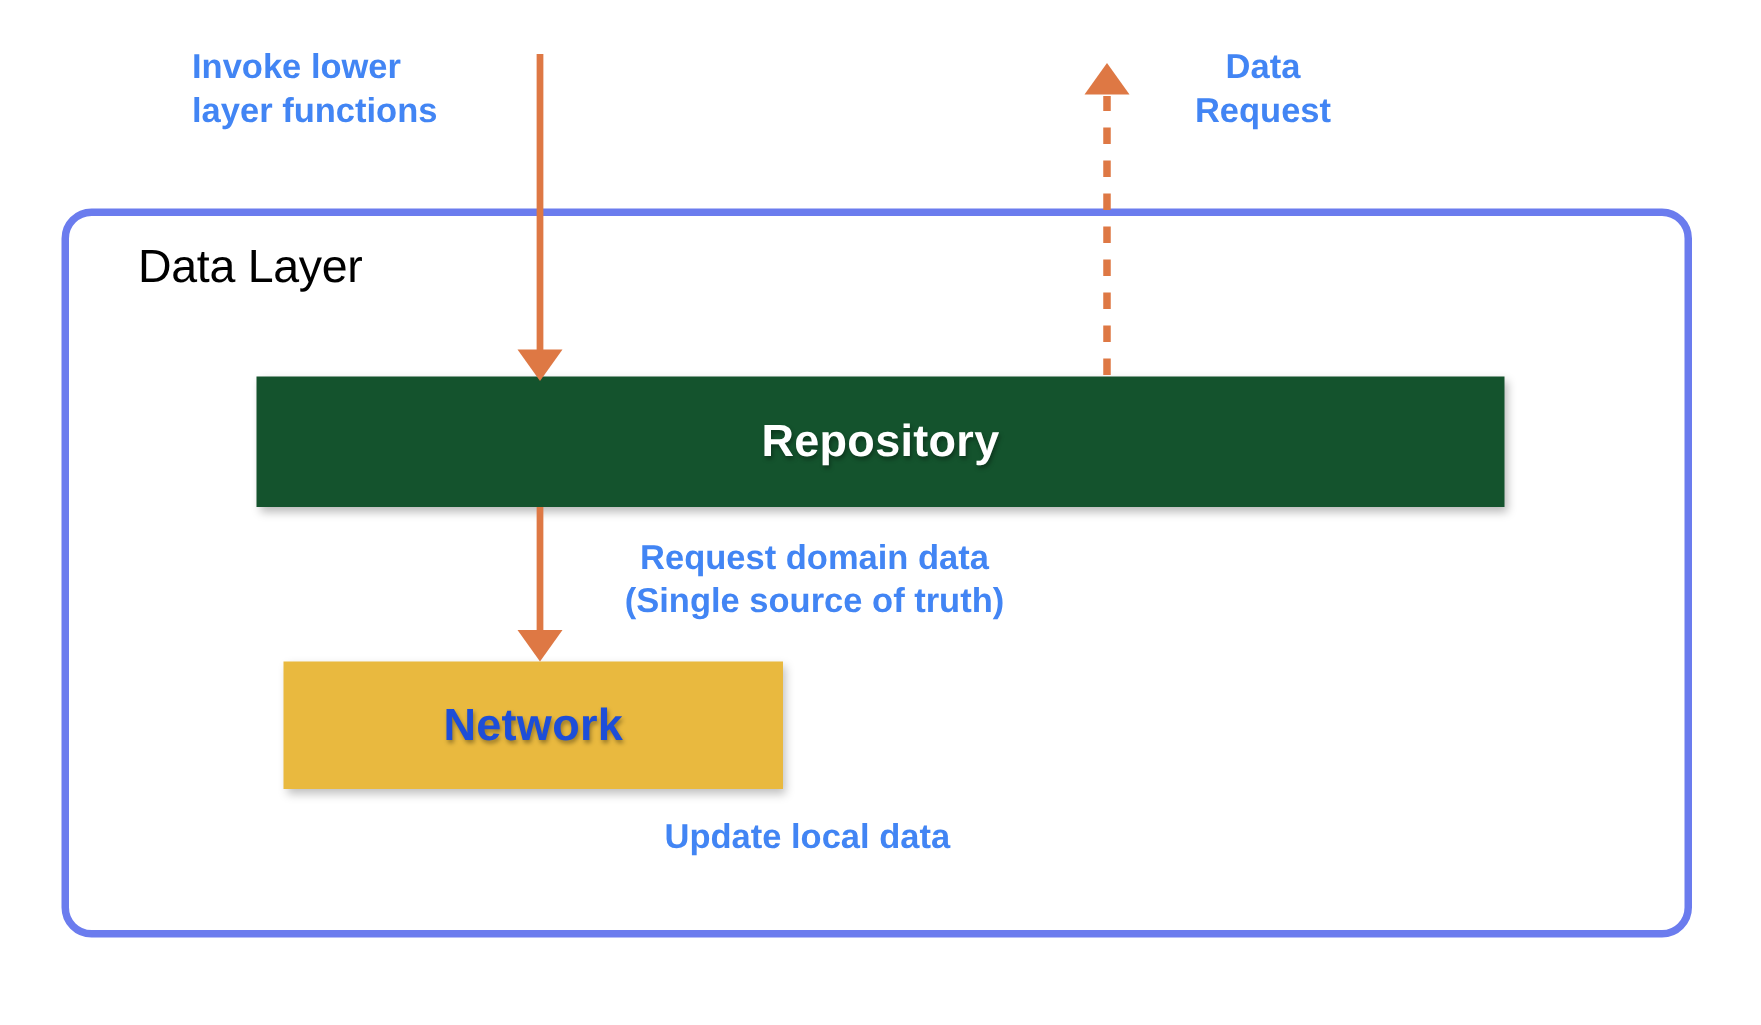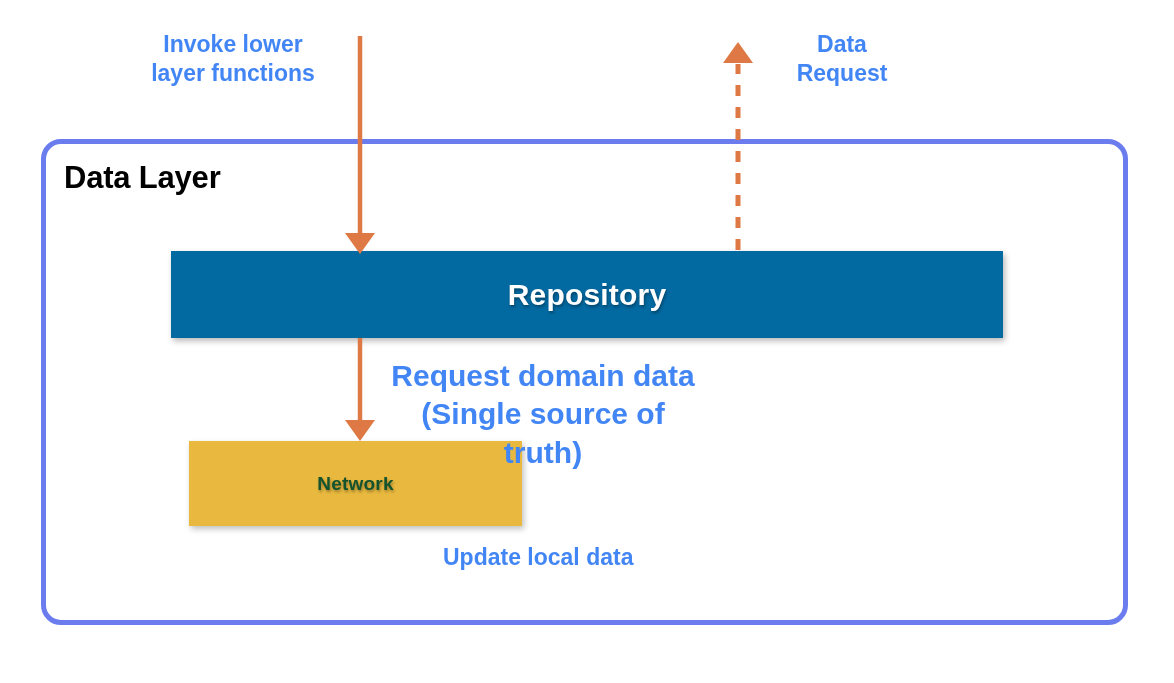--- a/index.html
+++ b/index.html
@@ -25,37 +25,37 @@
     top: 139px;
     width: 1087px;
     height: 486px;
     box-sizing: border-box;
     border: 5px solid #6B7CEE;
     border-radius: 20px;
     background: transparent;
   }
   .layer-title {
     position: absolute;
-    left: 64px;
+    left: 92px;
     top: 160px;
     font-size: 31px;
-    font-weight: bold;
+    font-weight: normal;
     color: #000000;
     letter-spacing: -0.2px;
     white-space: nowrap;
   }
 
   
   .repo-box {
     position: absolute;
     left: 171px;
     top: 251px;
     width: 832px;
     height: 87px;
-    background: #0369a1;
+    background: #14532d;
     box-shadow: 2px 3px 6px rgba(0,0,0,0.28);
     display: flex;
     align-items: center;
     justify-content: center;
   }
   .repo-label {
     font-size: 30px;
     font-weight: bold;
     color: #ffffff;
     text-shadow: 1px 2px 3px rgba(0,0,0,0.35);
@@ -69,55 +69,54 @@
     top: 441px;
     width: 333px;
     height: 85px;
     background: #E9B93F;
     box-shadow: 2px 3px 6px rgba(0,0,0,0.25);
     display: flex;
     align-items: center;
     justify-content: center;
   }
   .net-label {
-    font-size: 19px;
+    font-size: 30px;
     font-weight: bold;
-    color: #14532d;
+    color: #1d4ed8;
     text-shadow: 1px 2px 3px rgba(0,0,0,0.35);
     letter-spacing: 0.2px;
   }
 
   
   .ann {
     position: absolute;
     color: #4285F4;
     font-weight: bold;
     line-height: 1.28;
     white-space: pre-line;
   }
   .ann-invoke {
     left: 128px;
     top: 30px;
     width: 210px;
-    text-align: center;
     font-size: 23px;
   }
   .ann-stream {
     left: 762px;
     top: 30px;
     width: 160px;
     text-align: center;
     font-size: 23px;
   }
   .ann-request {
     left: 383px;
     top: 357px;
     width: 320px;
     text-align: center;
-    font-size: 30px;
+    font-size: 23px;
   }
   .ann-update {
     left: 443px;
     top: 543px;
     width: 300px;
     text-align: left;
     font-size: 23px;
   }
 
   

